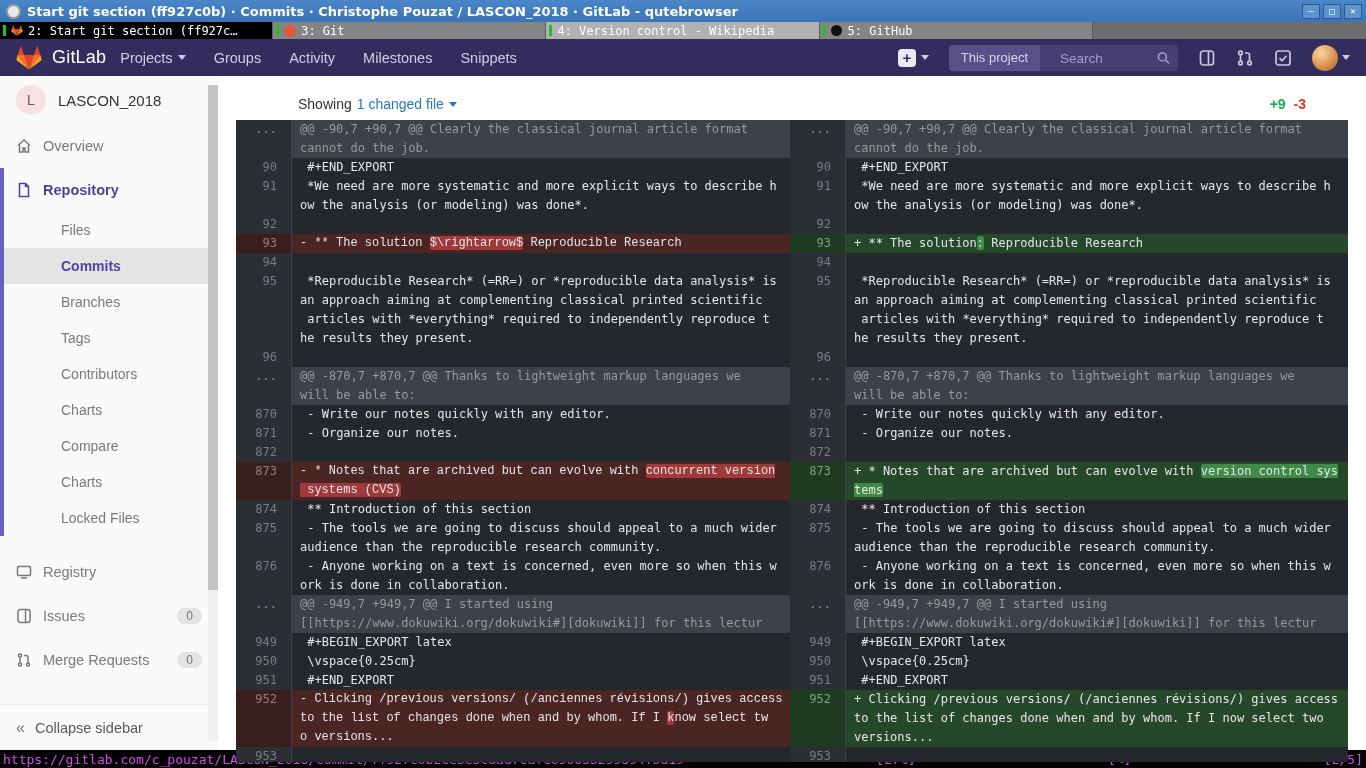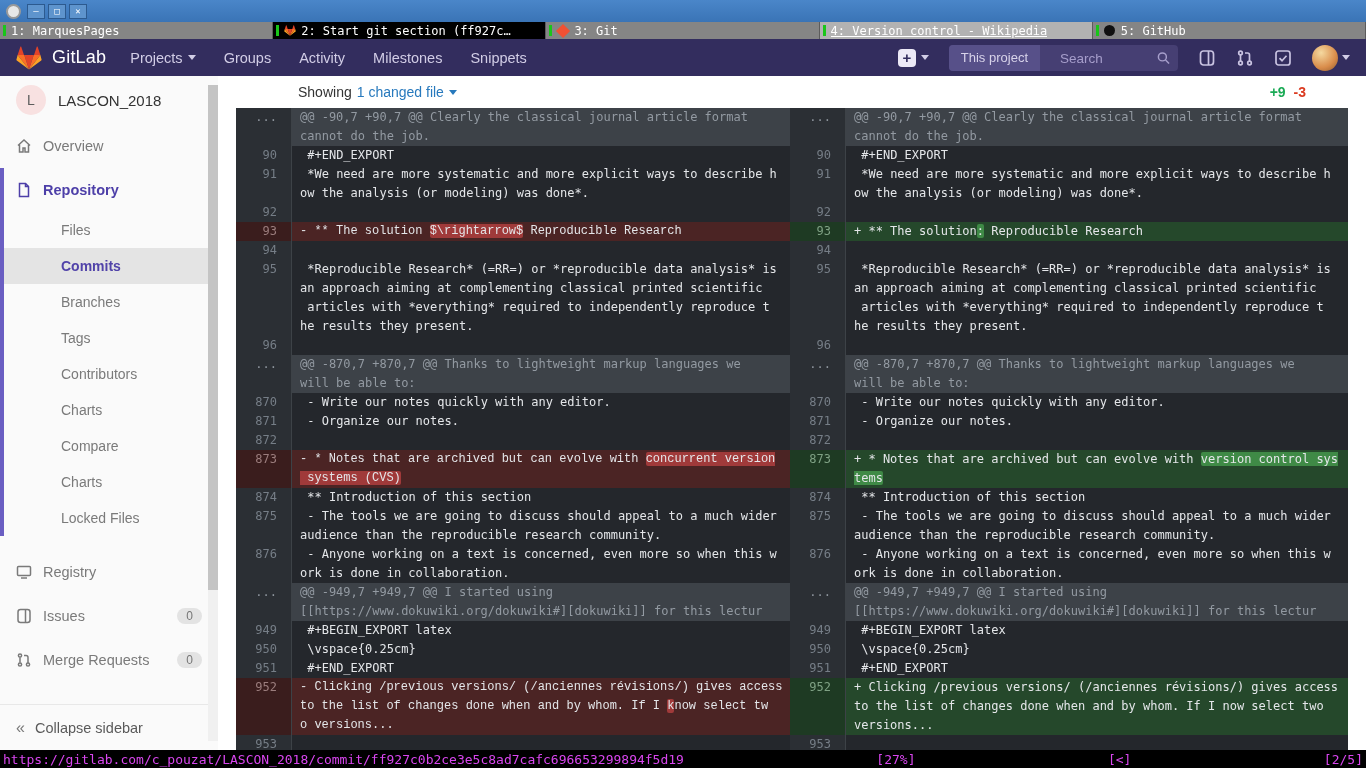--- a/index.html
+++ b/index.html
@@ -17,31 +17,31 @@
   .win-btn { width:18px; height:15px; background:#5e94cd; border:1px solid #2c5a8f;
              color:#fff; font-size:9px; line-height:13px; text-align:center;
              font-family:"DejaVu Sans Mono", monospace; cursor:default; }
 
   
   .tabbar { height:17px; background:#6e6e6e; display:flex; }
   .tab { width:273.2px; background:#858585; display:flex; align-items:center;
          border-right:1px solid #5c5c5c; overflow:hidden;
          font-family:"DejaVu Sans Mono", monospace; font-size:12px; color:#fff; }
   .tab.selected { background:#000; }
-  .tab.light { background:#b2b2b2;text-decoration:underline; }
+  .tab.light { background:#b2b2b2; }
   .tab .ind { width:3px; height:11px; background:#19c619; margin:0 5px 0 3px; flex:none; }
   .tab .fav { width:12px; height:12px; margin-right:5px; flex:none; display:flex;
               align-items:center; justify-content:center; }
   .fav-git { width:10px; height:10px; background:#f05133; transform:rotate(45deg); }
   .fav-github { width:11px; height:11px; background:#101010; border-radius:50%; }
   .tab .ttl { white-space:nowrap; overflow:hidden; }
 
   
   .navbar { height:37px; background:#332d5e; display:flex; align-items:center;
-            padding:0 16px; gap:10px; }
+            padding:0 16px; }
   .brand { display:flex; align-items:center; gap:10px; margin-right:14px; }
   .brand-name { color:#fff; font-size:18px; letter-spacing:.2px; }
   .navmenu { display:flex; gap:28px; }
   .navmenu a { color:#d2cde6; font-size:14.5px; text-decoration:none; display:flex;
                align-items:center; gap:5px; }
   .chev { width:0; height:0; border-left:4px solid transparent; border-right:4px solid transparent;
           border-top:5px solid #d2cde6; display:inline-block; }
   .nav-right { margin-left:auto; display:flex; align-items:center; gap:20px; }
   .plus-wrap { display:flex; align-items:center; gap:5px; }
   .plus-btn { width:18px; height:18px; background:#ece9f6; border-radius:4px; color:#332d5e;
@@ -82,21 +82,21 @@
   .badge { margin-left:auto; background:#e3e3e3; color:#767676; font-size:12px;
            border-radius:9px; padding:1px 9px; }
   .collapse { position:absolute; bottom:0; left:0; right:0; height:46px; background:#fafafa;
               border-top:1px solid #e8e8e8; display:flex; align-items:center; gap:10px;
               padding:0 16px; color:#5a5a5a; font-size:14.5px; }
   .collapse .dbl { font-size:16px; color:#7a7a7a; }
   .sb-scroll { position:absolute; top:9px; right:0; width:10px; height:656px; background:#f0f0f0; }
   .sb-thumb { width:10px; height:505px; background:#c4c4c4; }
 
   
-  .main { flex:1; position:relative; }
+  .main { flex:1; position:relative;margin-top:12px; }
   .diff-header { height:32px; display:flex; align-items:center; padding-left:80px; }
   .showing { color:#333; font-size:14px; }
   .changed-link { color:#2779bd; font-size:14px; margin-left:5px; display:flex;
                   align-items:center; gap:5px; cursor:pointer; }
   .caret-blue { width:0; height:0; border-left:4px solid transparent;
                 border-right:4px solid transparent; border-top:5px solid #2779bd; }
   .stats { margin-left:auto; margin-right:60px; font-size:14px; font-weight:bold; }
   .added-ct { color:#1aaa55; } .removed-ct { color:#db3b21; margin-left:4px; }
 
   
@@ -122,32 +122,29 @@
   .statusbar { height:18px; background:#000; display:flex; justify-content:space-between;
                align-items:center; gap:8px; padding:0 3px;
                font-family:"DejaVu Sans Mono", monospace; font-size:13px; color:#d946ef; }
   svg { display:block; }
 </style>
 </head>
 <body>
 
 <div class="titlebar">
   <span class="qb-icon"></span>
+  <span class="win-title">Start git section (ff927c0b) · Commits · Christophe Pouzat / LASCON_2018 · GitLab - qutebrowser</span>
   <span class="win-btns" id="win-btns">
       <span class="win-btn">–</span>
       <span class="win-btn">□</span>
       <span class="win-btn">✕</span>
     </span>
 </div>
 
 <div class="tabbar" id="tabbar">
-    <div class="tab">
-      <span class="ind"></span>
-      <span class="ttl">1: MarquesPages</span>
-    </div>
     <div class="tab selected">
       <span class="ind"></span>
       <span class="fav">
         <svg width="12" height="11" viewBox="0 0 36 34">
           <path fill="#e24329" d="M18 33.2 11.3 12.7h13.4Z"></path>
           <path fill="#fc6d26" d="M18 33.2 11.3 12.7H1.9Z"></path>
           <path fill="#fc6d26" d="M18 33.2l6.7-20.5h9.4Z"></path>
           <path fill="#fca326" d="M1.9 12.7.2 19c-.2.5 0 1.1.5 1.4L18 33.2Z"></path>
           <path fill="#fca326" d="M34.1 12.7l1.7 6.3c.2.5 0 1.1-.5 1.4L18 33.2Z"></path>
           <path fill="#e24329" d="M1.9 12.7 5.8 1c.2-.6 1-.6 1.2 0l3.9 11.7Z"></path>

